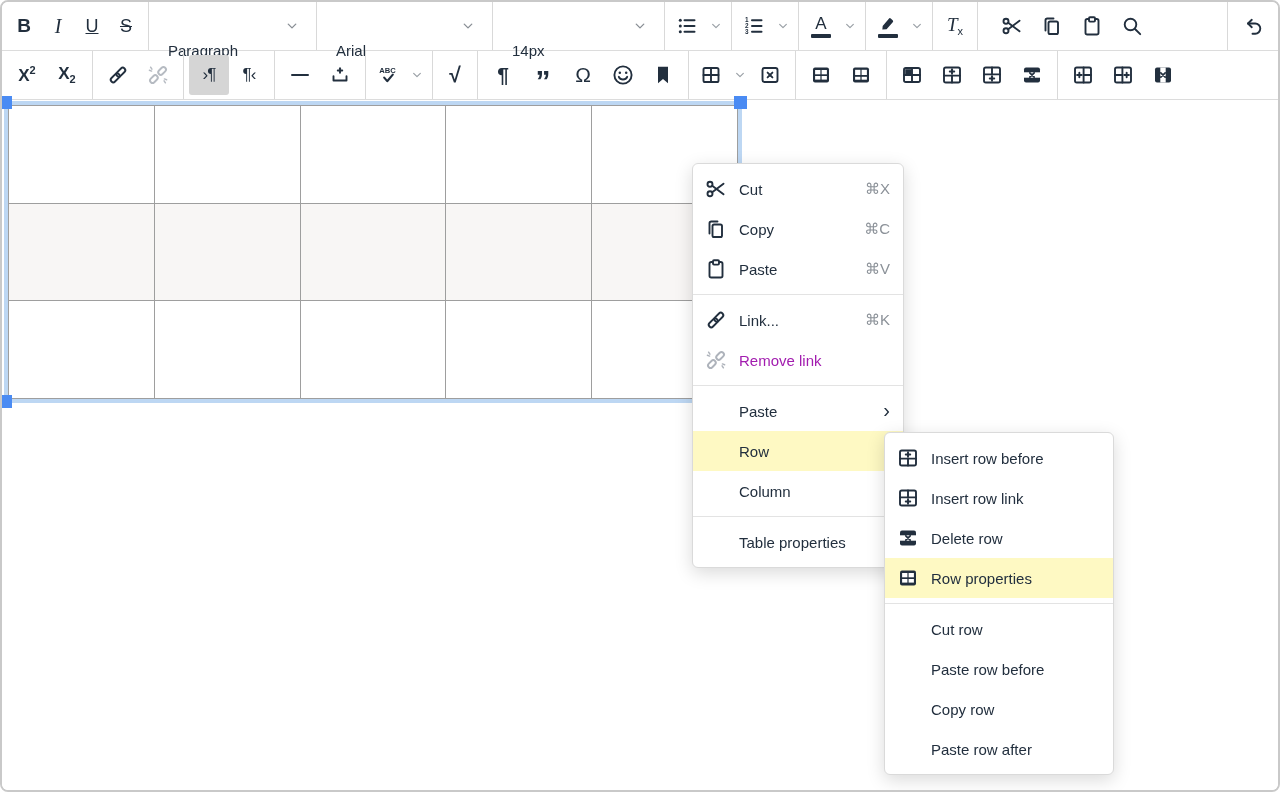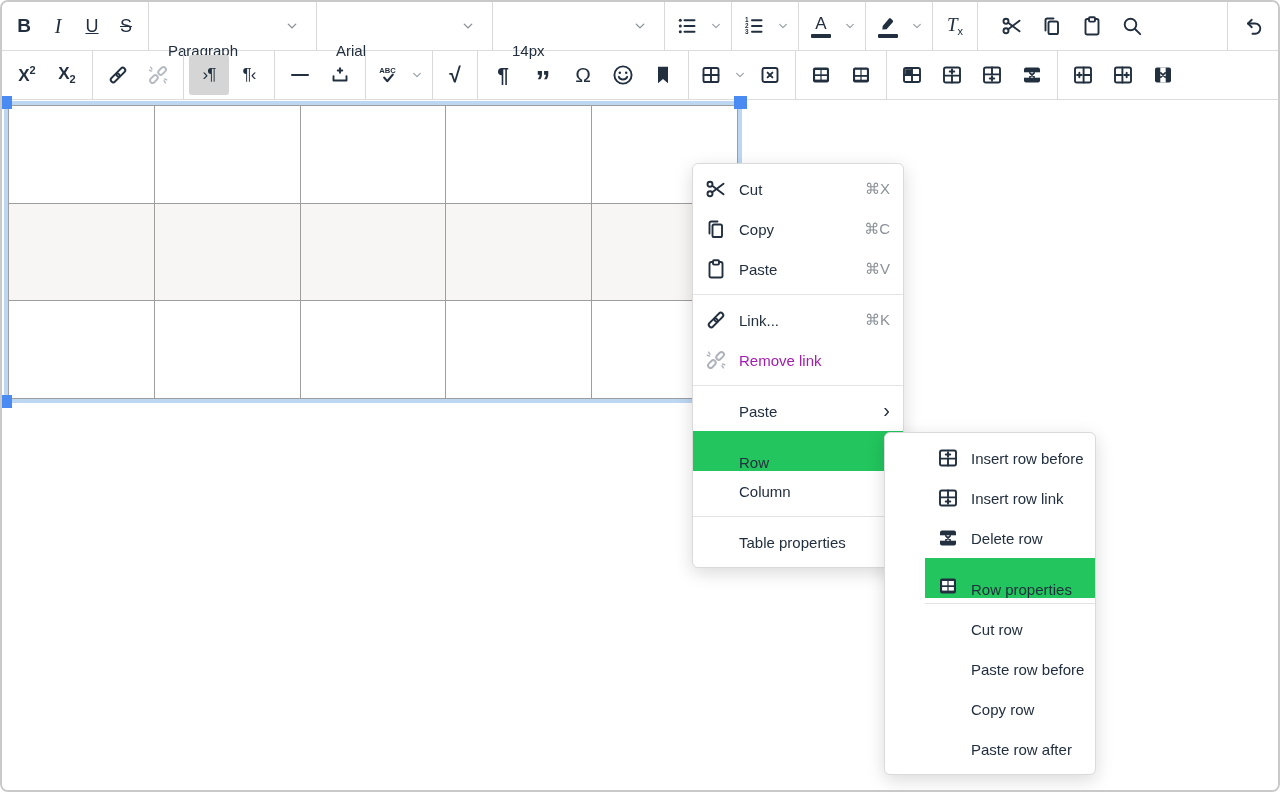--- a/index.html
+++ b/index.html
@@ -59,23 +59,23 @@
   .handle.tl{ left:-9px; top:-9px; }
   .handle.tr{ right:-9px; top:-9px; }
   .handle.bl{ left:-9px; bottom:-9px; }
   .handle.br{ right:-9px; bottom:-9px; }
   
   .menu{
     position:absolute; background:#fff; border:1px solid #dadada; border-radius:6px;
     box-shadow:0 5px 18px rgba(0,0,0,.15); padding:5px 0; z-index:10;
   }
   .mainmenu{ left:690px; top:161px; width:212px; }
-  .submenu{ left:882px; top:430px; width:212px; z-index:11;padding-left:40px; }
+  .submenu{ left:882px; top:430px; width:230px; z-index:11; }
   .mi{ display:flex; align-items:center; height:40px; padding:0 13px 0 11px; font-size:15px; cursor:pointer; }
-  .mi.hl{ background:#22c55e;align-items:flex-end; }
+  .mi.hl{ background:#fef9c3; }
   .mi.disabled{ color:#a21caf; }
   .mi-ic{ width:24px; height:24px; margin-right:11px; flex:0 0 24px; display:flex; align-items:center; justify-content:center; }
   .mi-label{ flex:1; white-space:nowrap; }
   .mi-short{ color:#8b9198; margin-left:10px; }
   .mi-caret{ font-size:20px; line-height:1; color:#222f3e; padding-bottom:3px; }
   .msep{ height:1px; background:#e3e3e3; margin:5px 0; }
   svg{ stroke-linecap:round; stroke-linejoin:round; }
   svg text{ font-family:"Liberation Sans",sans-serif; }
 </style>
 </head>

